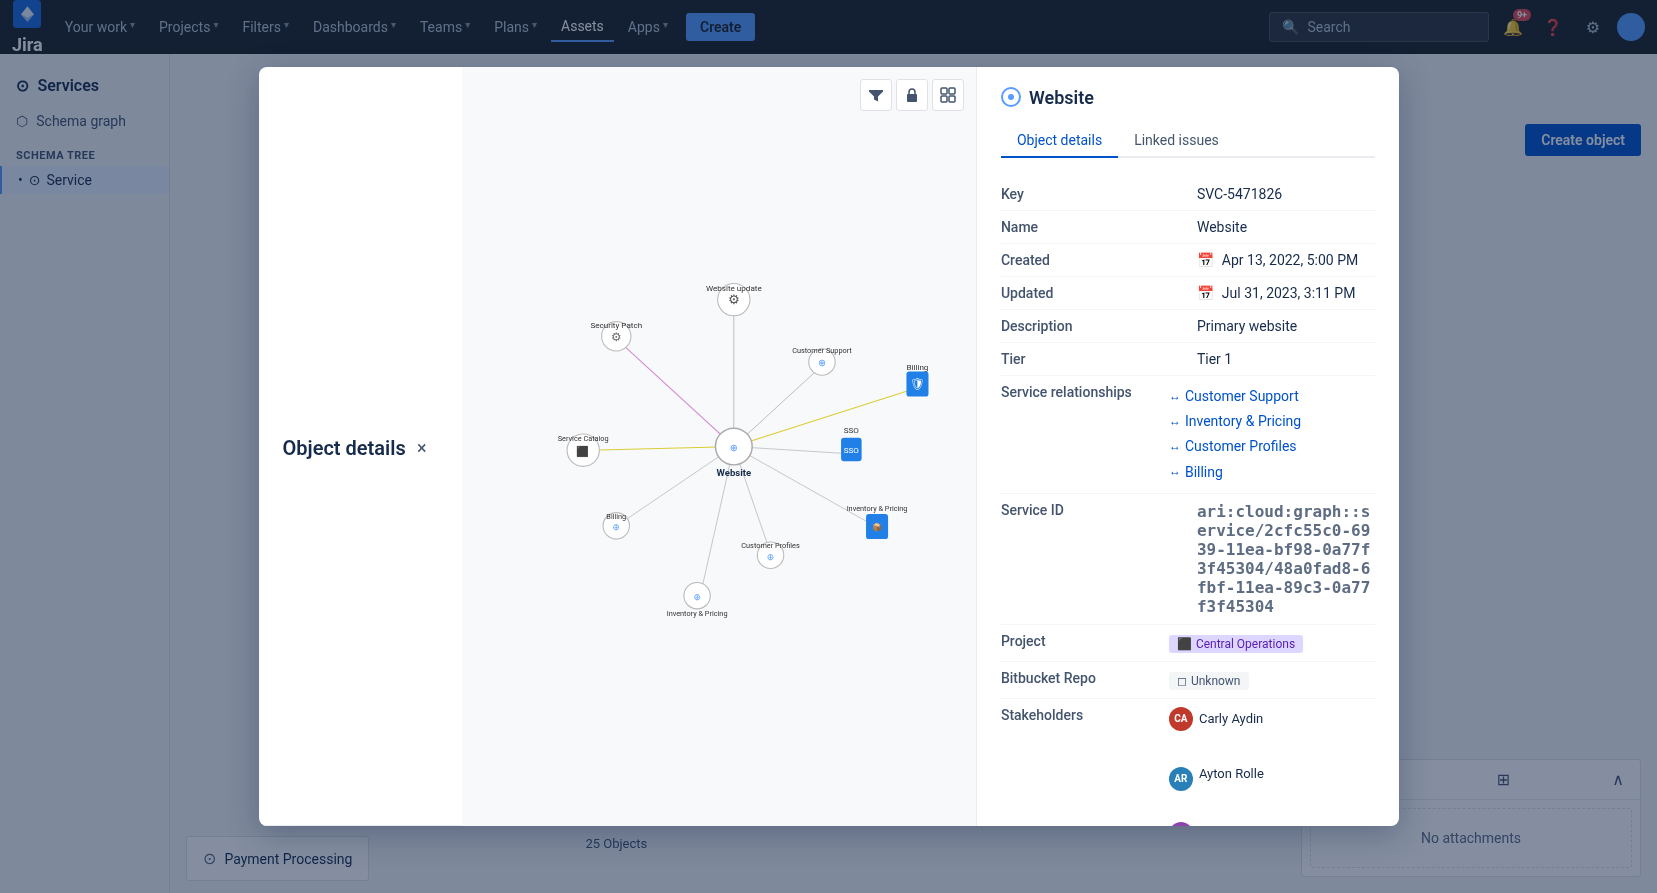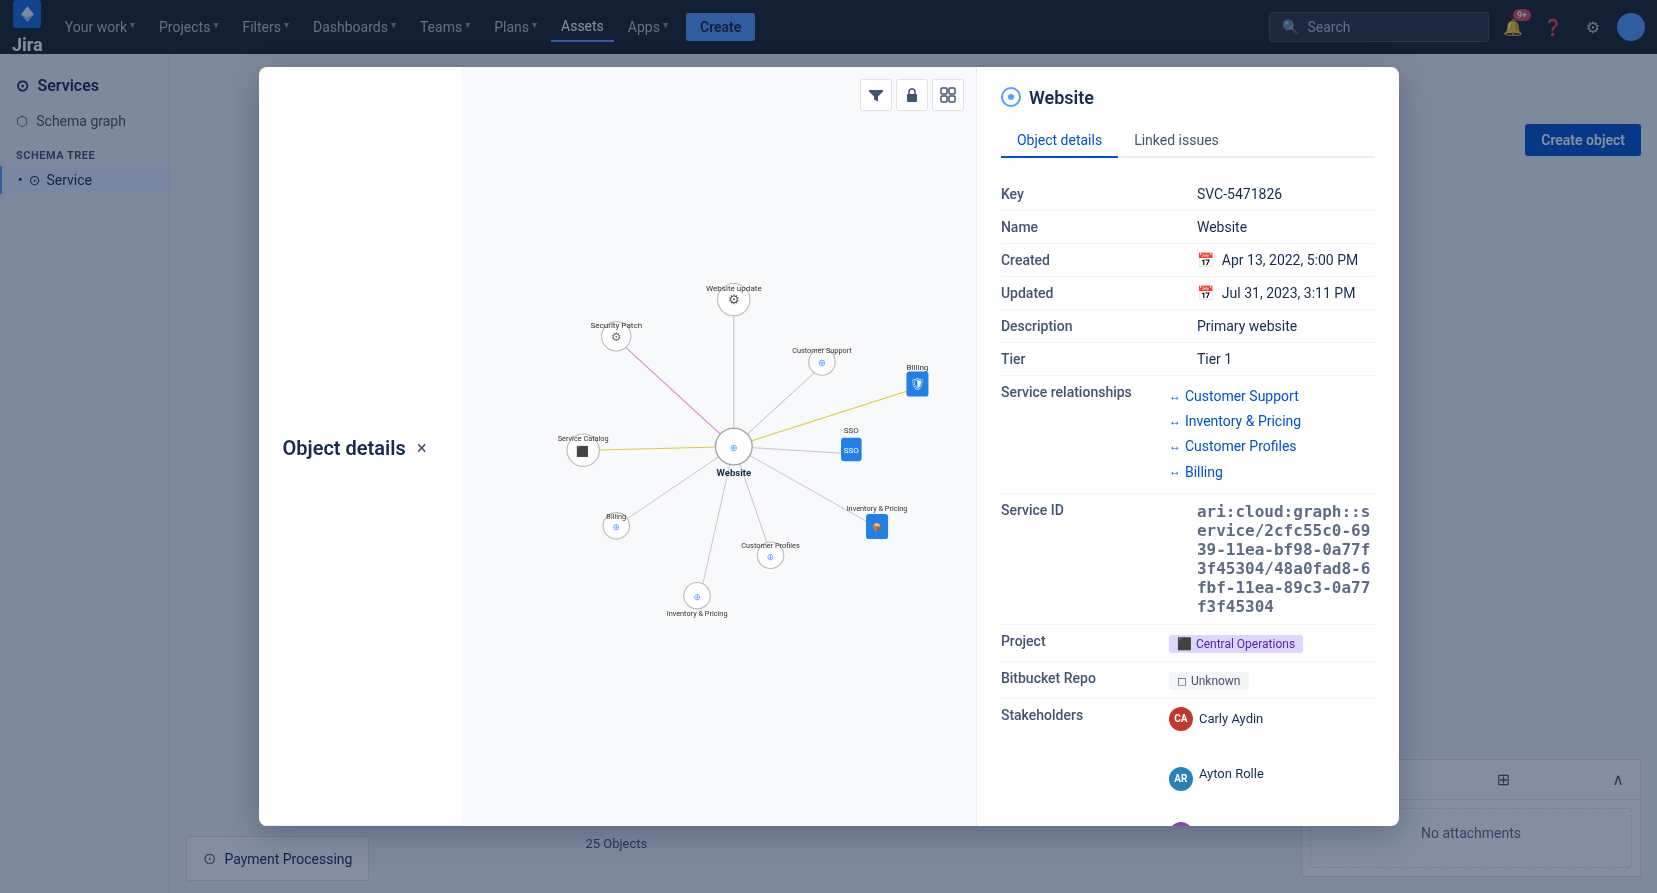--- a/index.html
+++ b/index.html
@@ -150,21 +150,21 @@
     .attachments-section {
       position: fixed; right: 16px; bottom: 16px; width: 340px;
       background: white; border: 1px solid #dfe1e6; border-radius: 3px;
     }
     .attachments-header {
       display: flex; align-items: center; justify-content: space-between;
       padding: 10px 16px; border-bottom: 1px solid #ebecf0;
     }
     .attachments-title { font-size: 14px; font-weight: 600; color: #172b4d; }
     .attachments-body {
-      padding: 16px; min-height: 60px; display: flex; 
+      padding: 16px; min-height: 60px; display: flex; align-items: center;
       justify-content: center; border: 1px dashed #dfe1e6; margin: 8px;
       border-radius: 3px; color: #5e6c84; font-size: 14px;
     }
   </style>
 </head>
 <body>
 
 <nav class="topnav">
   <div class="topnav-logo">
     <svg viewBox="0 0 32 32" fill="none">

